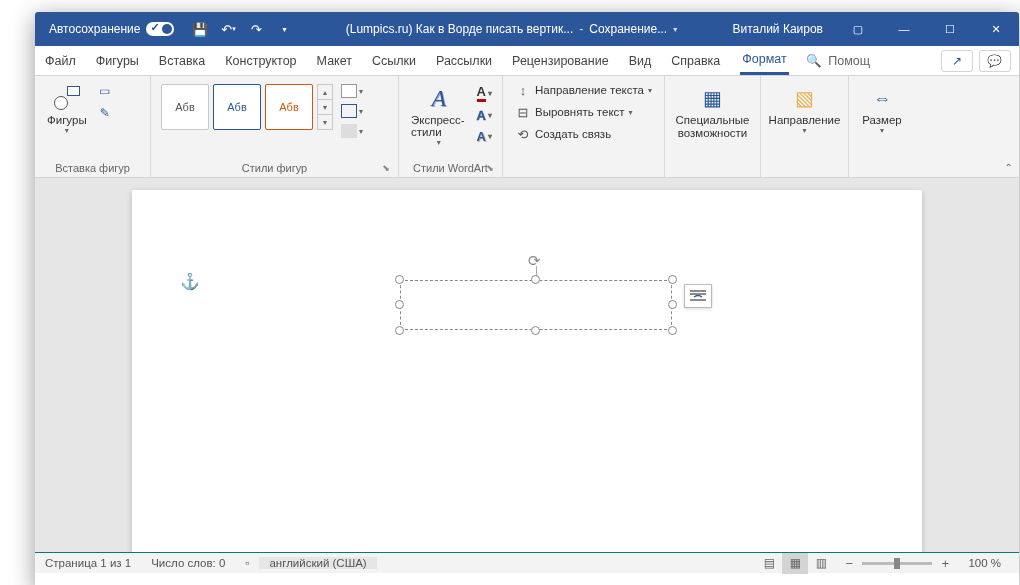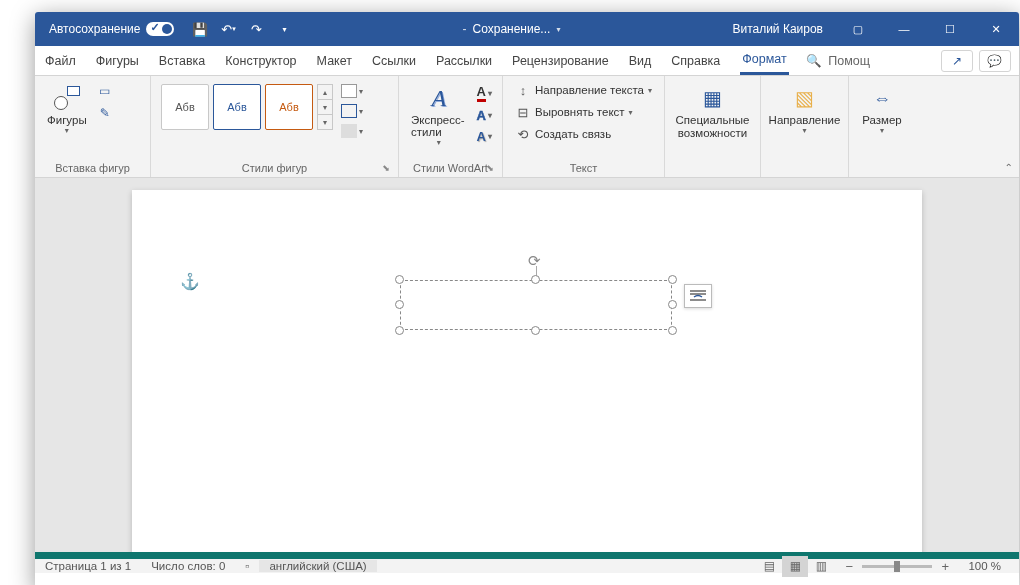--- a/index.html
+++ b/index.html
@@ -85,21 +85,21 @@
 .h-ml { top: 50%; left: -5px; margin-top: -5px; }
 .h-mr { top: 50%; right: -5px; margin-top: -5px; }
 .rotate { position: absolute; top: -28px; left: 50%; margin-left: -8px; width: 16px; height: 16px; color: #888; font-size: 15px; }
 .rotate-line { position: absolute; top: -14px; left: 50%; width: 1px; height: 10px; background: #aaa; }
 
 .layout-btn { position: absolute; right: -40px; top: 4px; width: 28px; height: 24px; background: #fff; border: 1px solid #bbb; display: flex; align-items: center; justify-content: center; cursor: pointer; box-shadow: 0 1px 3px rgba(0,0,0,0.15); }
 .layout-btn svg line { stroke: #666; stroke-width: 1.5; } 
 .layout-btn svg path { stroke: #2B579A; stroke-width: 1.5; fill: none; }
 
 
-.statusbar { height: 21px; background: #F3F3F3; border-top: 7px solid #0f766e; display: flex; align-items: center; font-size: 11.5px; color: #555; }
+.statusbar { height: 21px; background: #F3F3F3; border-top: 1px solid #0f766e; display: flex; align-items: center; font-size: 11.5px; color: #555; }
 .statusbar .sb-item { padding: 0 10px; cursor: pointer; }
 .sb-lang { background: #e6e6e6; padding: 2px 10px; }
 .statusbar .sb-spacer { flex: 1; }
 .view-btns { display: flex; gap: 0; }
 .view-btn { width: 26px; height: 21px; display: flex; align-items: center; justify-content: center; cursor: pointer; color: #666; font-size: 12px; }
 .view-btn.active { background: #d4d4d4; }
 .zoom { display: flex; align-items: center; gap: 6px; padding: 0 8px; }
 .zoom-slider { width: 70px; height: 3px; background: #bbb; position: relative; }
 .zoom-slider::after { content: ""; position: absolute; width: 6px; height: 11px; background: #888; top: -4px; left: 50%; margin-left: -3px; }
 .zoom-btn { width: 14px; text-align: center; cursor: pointer; font-size: 13px; color: #666; }
@@ -116,20 +116,21 @@
           <span class="check">✓</span>
         </div>
     </div>
     <div class="qat">
       <div class="qat-btn">💾</div>
       <div class="qat-btn">↶<span style="font-size:7px">▾</span></div>
       <div class="qat-btn">↷</div>
       <div class="qat-btn" style="font-size:8px">▾</div>
     </div>
     <div class="title-text">
+      <span>(Lumpics.ru) Как в Ворде писать вертик...</span>
       <span style="opacity:0.8">-</span>
       <span>Сохранение...</span>
       <span style="font-size:8px;opacity:0.8">▾</span>
     </div>
     <div class="user-name">Виталий Каиров</div>
     <div class="win-btns">
       <div class="win-btn">▢</div>
       <div class="win-btn">—</div>
       <div class="win-btn">☐</div>
       <div class="win-btn">✕</div>
@@ -280,21 +281,20 @@
               <span class="ti">⊟</span>
               <span>Выровнять текст</span>
               <span style="font-size:8px;color:#666">▾</span>
             </div>
           <div class="text-row">
               <span class="ti">⟲</span>
               <span>Создать связь</span>
             </div>
         </div>
       </div>
-      <div class="group-label">Текст</div>
     </div>
 
     <div class="group" style="width:96px">
       <div class="group-body" style="justify-content:center;width:100%">
         <div class="big-btn">
           <div class="icon" style="font-size:20px;color:#2B579A">▦</div>
           <span style="text-align:center;line-height:1.1">Специальные возможности</span>
         </div>
       </div>
       <div class="group-label"></div>

